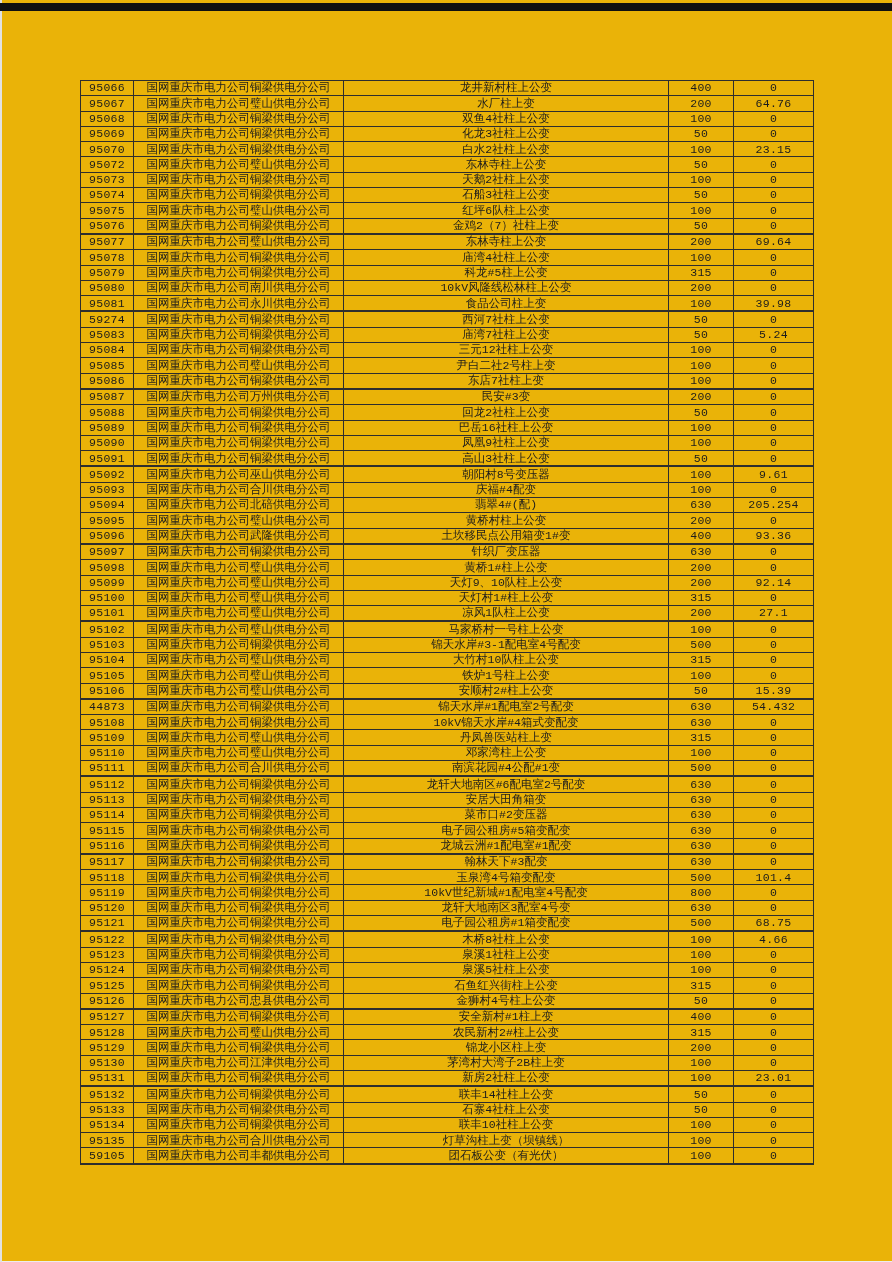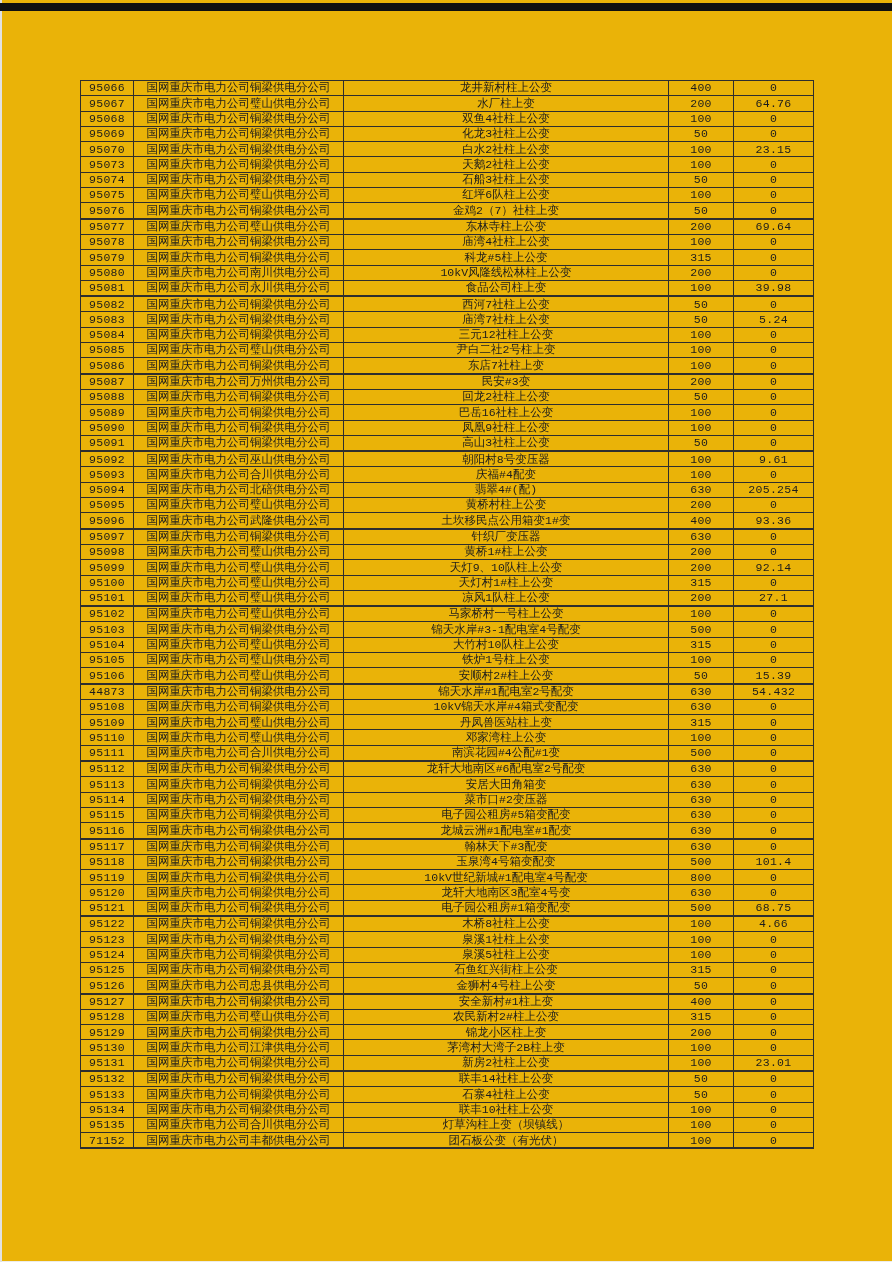--- a/index.html
+++ b/index.html
@@ -96,20 +96,27 @@
           <td class="cell-value">0</td>
         </tr>
         <tr>
           <td class="cell-id">95070</td>
           <td class="cell-company">国网重庆市电力公司铜梁供电分公司</td>
           <td class="cell-name">白水2社柱上公变</td>
           <td class="cell-capacity">100</td>
           <td class="cell-value">23.15</td>
         </tr>
         <tr>
+          <td class="cell-id">95072</td>
+          <td class="cell-company">国网重庆市电力公司璧山供电分公司</td>
+          <td class="cell-name">东林寺柱上公变</td>
+          <td class="cell-capacity">50</td>
+          <td class="cell-value">0</td>
+        </tr>
+        <tr>
           <td class="cell-id">95073</td>
           <td class="cell-company">国网重庆市电力公司铜梁供电分公司</td>
           <td class="cell-name">天鹅2社柱上公变</td>
           <td class="cell-capacity">100</td>
           <td class="cell-value">0</td>
         </tr>
         <tr>
           <td class="cell-id">95074</td>
           <td class="cell-company">国网重庆市电力公司铜梁供电分公司</td>
           <td class="cell-name">石船3社柱上公变</td>
@@ -159,21 +166,21 @@
           <td class="cell-value">0</td>
         </tr>
         <tr class="thick">
           <td class="cell-id">95081</td>
           <td class="cell-company">国网重庆市电力公司永川供电分公司</td>
           <td class="cell-name">食品公司柱上变</td>
           <td class="cell-capacity">100</td>
           <td class="cell-value">39.98</td>
         </tr>
         <tr>
-          <td class="cell-id">95082</td>
+          <td class="cell-id">59274</td>
           <td class="cell-company">国网重庆市电力公司铜梁供电分公司</td>
           <td class="cell-name">西河7社柱上公变</td>
           <td class="cell-capacity">50</td>
           <td class="cell-value">0</td>
         </tr>
         <tr>
           <td class="cell-id">95083</td>
           <td class="cell-company">国网重庆市电力公司铜梁供电分公司</td>
           <td class="cell-name">庙湾7社柱上公变</td>
           <td class="cell-capacity">50</td>
@@ -537,21 +544,21 @@
           <td class="cell-value">0</td>
         </tr>
         <tr>
           <td class="cell-id">95135</td>
           <td class="cell-company">国网重庆市电力公司合川供电分公司</td>
           <td class="cell-name">灯草沟柱上变（坝镇线）</td>
           <td class="cell-capacity">100</td>
           <td class="cell-value">0</td>
         </tr>
         <tr class="thick">
-          <td class="cell-id">71152</td>
+          <td class="cell-id">59105</td>
           <td class="cell-company">国网重庆市电力公司丰都供电分公司</td>
           <td class="cell-name">团石板公变（有光伏）</td>
           <td class="cell-capacity">100</td>
           <td class="cell-value">0</td>
         </tr>
       </tbody>
   </table>
 </div>
 
 </body></html>

